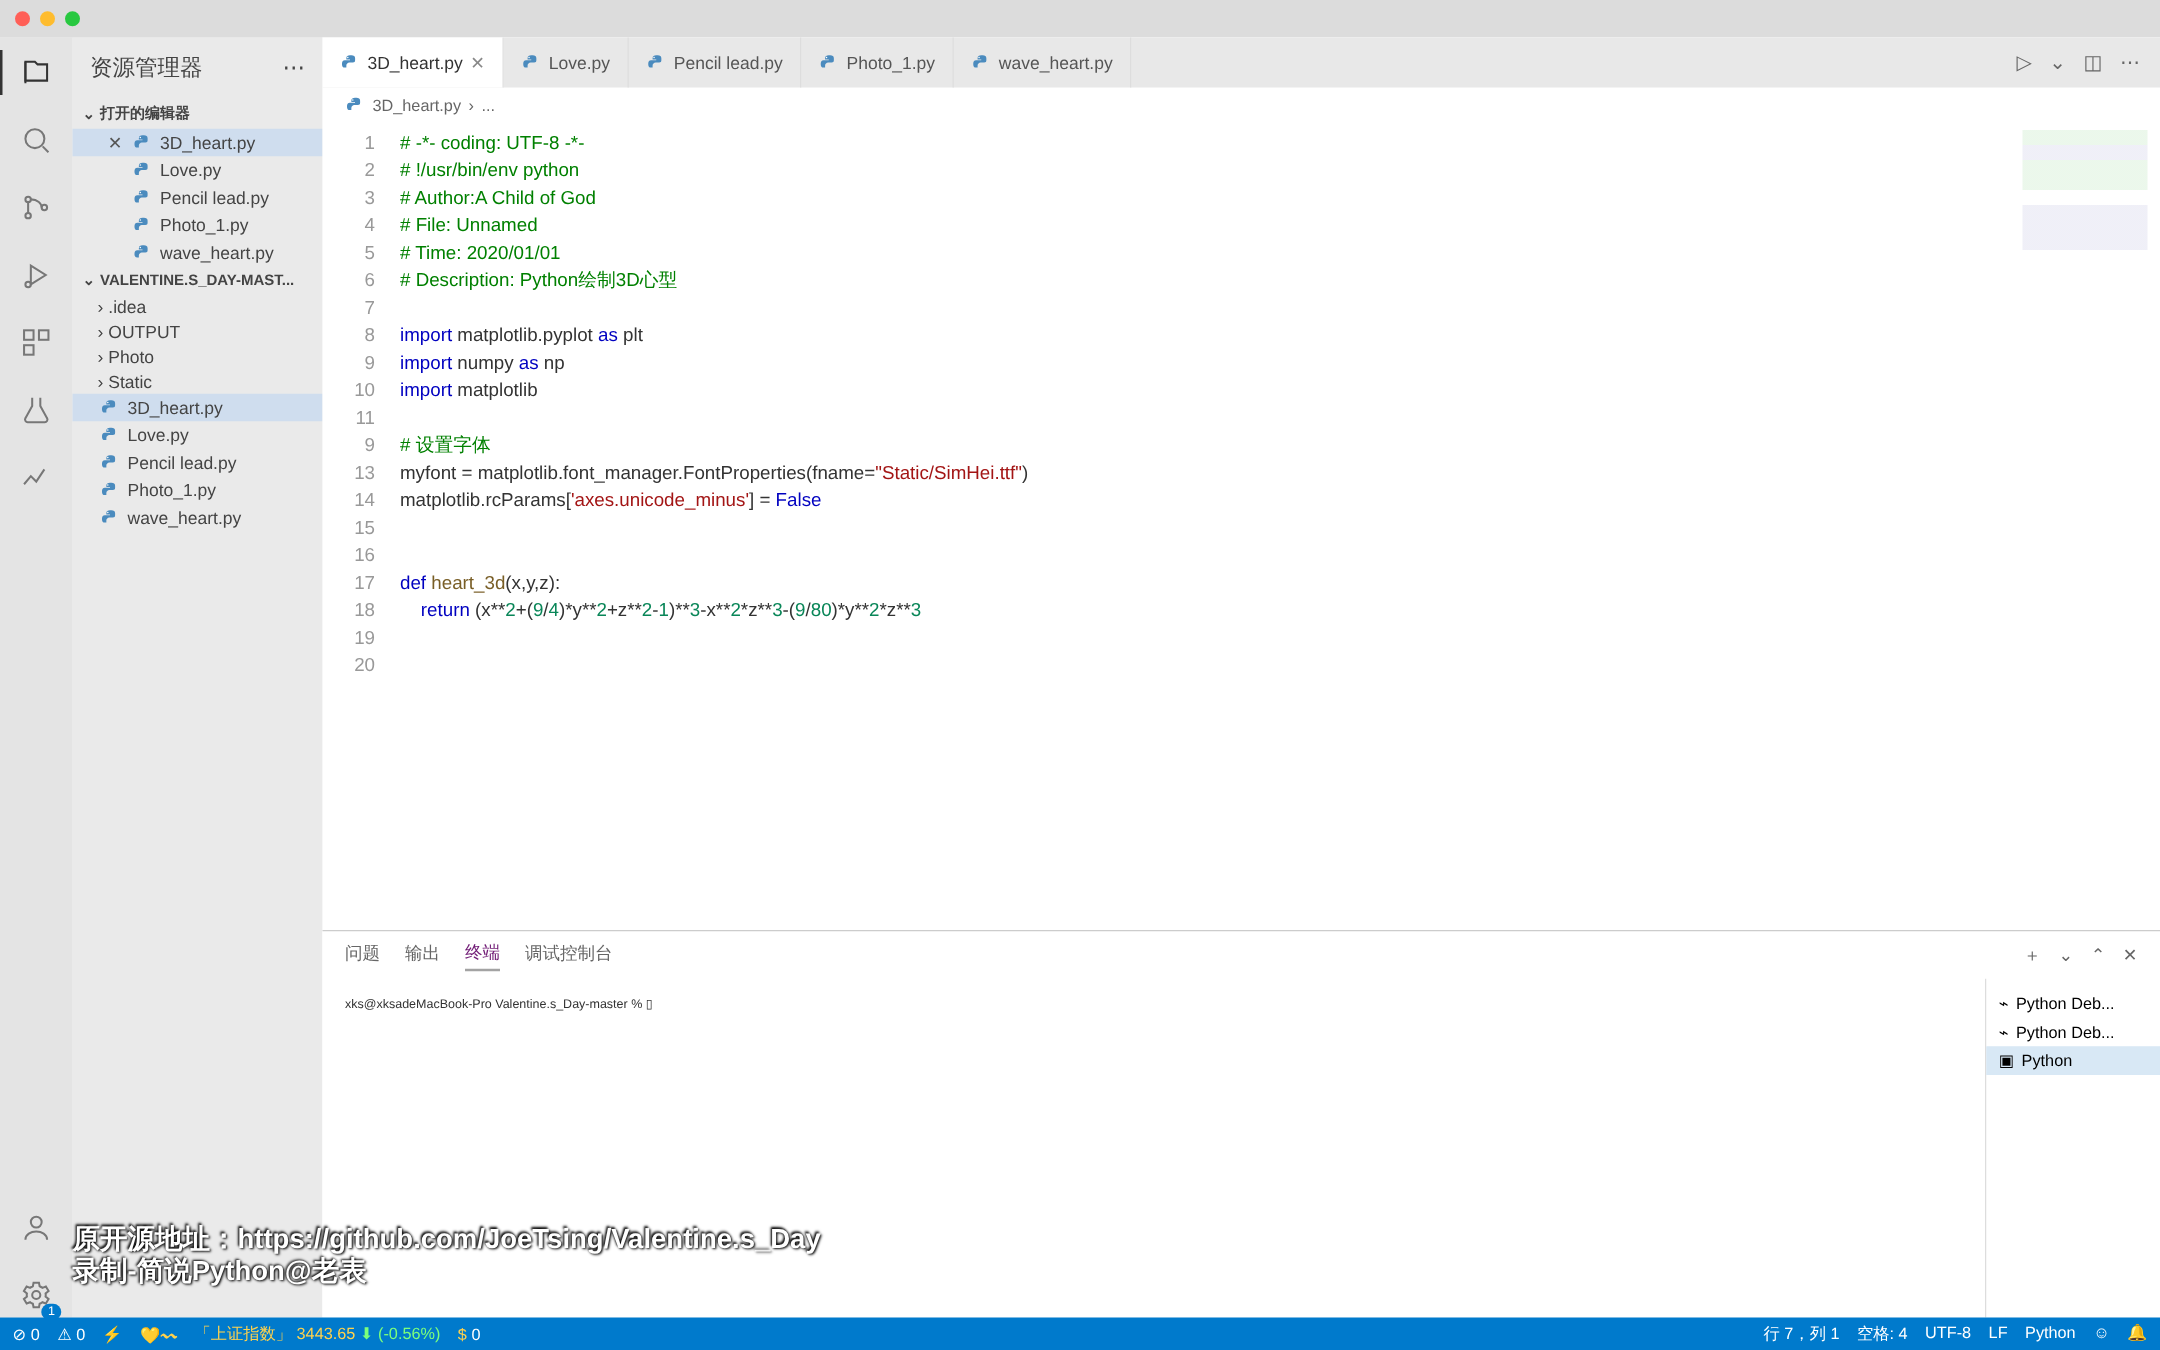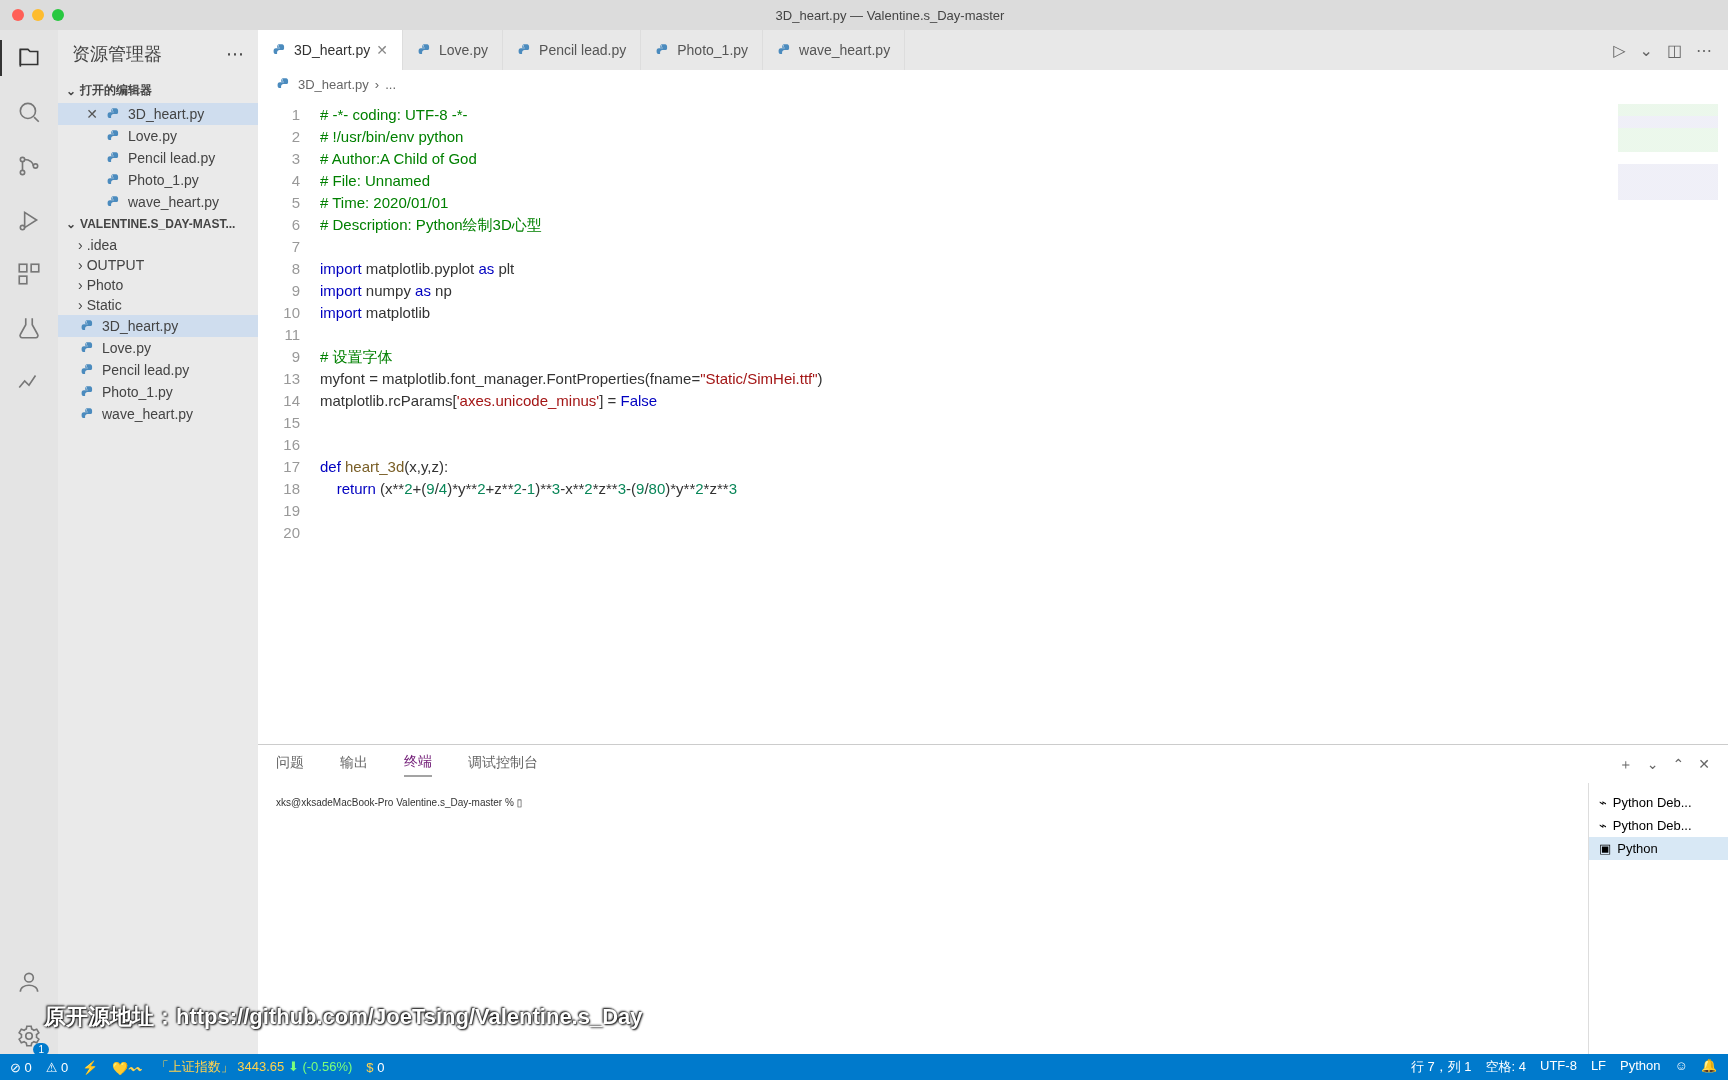--- a/index.html
+++ b/index.html
@@ -46,52 +46,51 @@
 .editor-split { flex: 1; display: flex; flex-direction: column; min-height: 0; }
 .code-wrap { flex: 1; display: flex; position: relative; min-height: 0; overflow: hidden; }
 .gutter { width: 56px; text-align: right; padding: 6px 14px 0 0; color: #999; font-family: Menlo, monospace; font-size: 15px; line-height: 22px; }
 .code { flex: 1; padding: 6px 0 0 6px; font-family: Menlo, monospace; font-size: 15px; line-height: 22px; color: #333; white-space: pre; position: relative; }
 .minimap { position: absolute; right: 10px; top: 6px; width: 100px; height: 120px; background: linear-gradient(#d8f0d8 0 10%, #e0e0f0 10% 20%, #d8f0d8 20% 40%, #fff 40% 50%, #e0e0f0 50% 80%, #fff 80% 100%); opacity: .5; }
 
 .kw { color: #0000c0; } .str { color: #a31515; } .com { color: #008000; } .num { color: #098658; } .fn { color: #795e26; } .bool { color: #0000c0; }
 
 
 .panel { height: 310px; border-top: 1px solid #ccc; display: flex; flex-direction: column; background: #fff; }
-.panel-tabs { display: flex; align-items: center; gap: 36px; padding: 8px 18px 6px; font-size: 14px; color: #666; }
+.panel-tabs { display: flex; align-items: center; gap: 20px; padding: 8px 18px 6px; font-size: 14px; color: #666; }
 .panel-tabs .ptab { cursor: pointer; padding-bottom: 4px; }
 .panel-tabs .ptab.active { color: #701a75; border-bottom: 2px solid #a3a3a3; font-weight: 500; }
 .panel-tabs .actions { margin-left: auto; display: flex; gap: 14px; color: #666; }
 .panel-body { flex: 1; display: flex; }
 .term { flex: 1; padding: 14px 18px; font-family: Menlo, monospace; font-size: 10px; color: #333; }
 .term-list { width: 140px; border-left: 1px solid #ddd; padding: 8px 0; font-size: 13px; }
 .term-list .titem { display: flex; align-items: center; gap: 6px; padding: 4px 10px; cursor: pointer; }
 .term-list .titem.active { background: #d8e8f5; }
 
 
 .statusbar { height: 26px; background: #007acc; color: #fff; display: flex; align-items: center; font-size: 13px; padding: 0 10px; gap: 14px; }
 .statusbar .right { margin-left: auto; display: flex; gap: 14px; }
 .stock-up { color: #ffd24d; }
 .stock-down { color: #7bff7b; }
 
 
-.caption { position: absolute; left: 44px; bottom: 50px; color: #fff; font-size: 22px; font-weight: 600; text-shadow: 1px 1px 2px #000, -1px -1px 2px #000; line-height: 26px; }
+.caption { position: absolute; left: 58px; bottom: 50px; color: #fff; font-size: 22px; font-weight: 600; text-shadow: 1px 1px 2px #000, -1px -1px 2px #000; line-height: 26px; }
 
 svg { display: block; }
 </style>
 </head>
 <body>
 <div class="bg-pattern"></div>
 
 <div class="titlebar">
   <div class="traffic">
     <div class="dot red"></div>
     <div class="dot yellow"></div>
     <div class="dot green"></div>
   </div>
-  <div class="titlebar-title">3D_heart.py — Valentine.s_Day-master</div>
 </div>
 
 <div class="main">
 
   <div class="activitybar">
     <div class="act active">
         <svg width="26" height="26" viewBox="0 0 24 24" fill="none" stroke="currentColor" stroke-width="1.5">
           <path d="M4 4h7l2 2h7v12H4z"></path>
           <path d="M4 4v16"></path>
         </svg>
@@ -437,13 +436,14 @@
     <span>UTF-8</span>
     <span>LF</span>
     <span>Python</span>
     <span>☺</span>
     <span>🔔</span>
   </div>
 </div>
 
 <div class="caption">
   <div>原开源地址：https://github.com/JoeTsing/Valentine.s_Day</div>
+  <div>录制-简说Python@老表</div>
 </div>
 
 </body></html>

